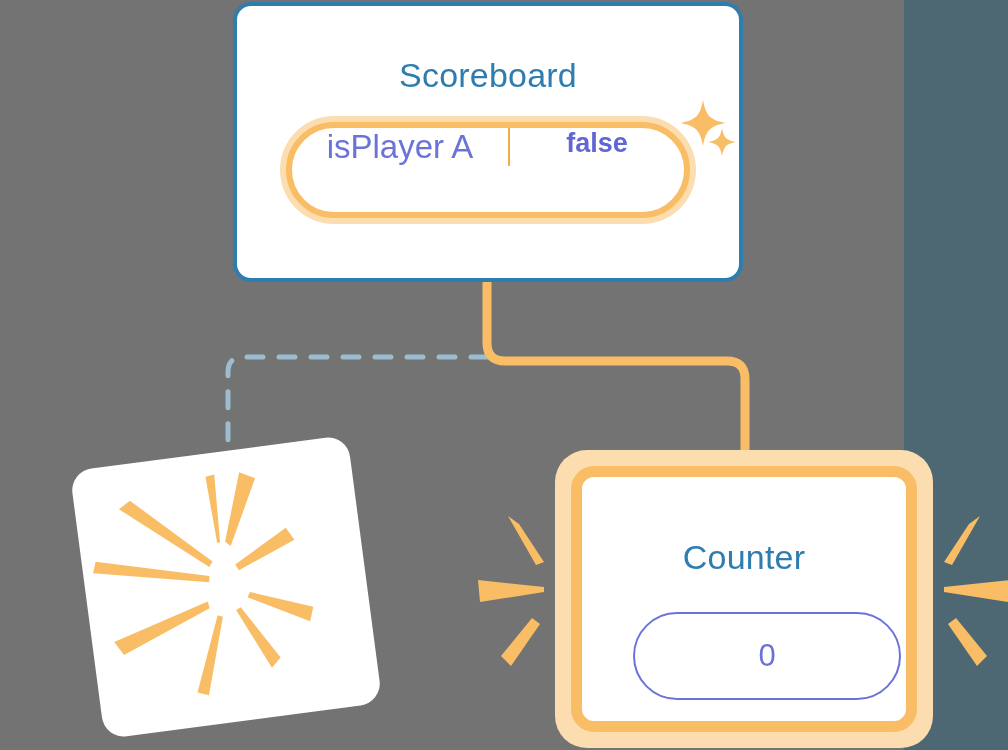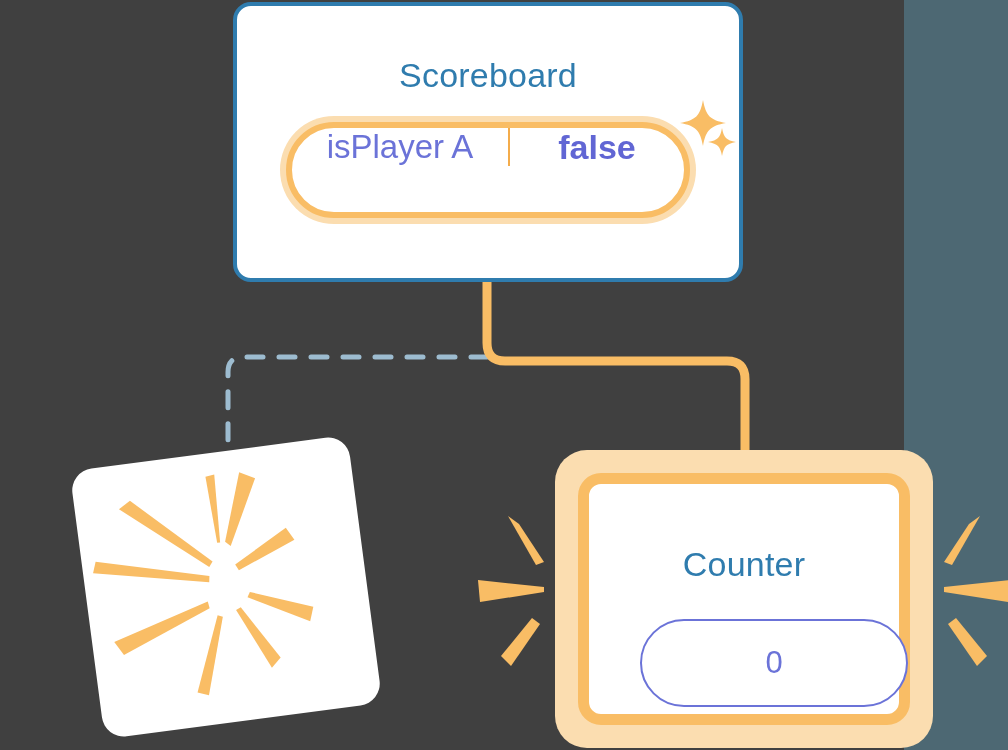--- a/index.html
+++ b/index.html
@@ -11,21 +11,21 @@
     width: 1008px;
     height: 750px;
     background: #4d6873;
     font-family: "Liberation Sans", sans-serif;
     overflow: hidden;
   }
   #stage {
     position: relative;
     width: 904px;
     height: 750px;
-    background: #404040;
+    background: #737373;
   }
 
   
   #connectors {
     position: absolute;
     left: 0;
     top: 0;
     width: 1008px;
     height: 750px;
     pointer-events: none;
@@ -49,21 +49,21 @@
   }
 
   
   #counter-card {
     left: 555px;
     top: 450px;
     width: 378px;
     height: 298px;
     border-radius: 32px;
     background: #fbddb0;
-    padding: 23px;
+    padding: 16px;
   }
   #counter-card-inner {
     width: 100%;
     height: 100%;
     box-sizing: border-box;
     background: #ffffff;
     border: 11px solid #f9bd65;
     border-radius: 23px;
     position: relative;
   }
@@ -131,21 +131,21 @@
     font-size: 33px;
     font-weight: 400;
     border-right: 2px solid #f4ac4b;
   }
   #scoreboard-pill-inner .pill-val {
     flex: 1 1 auto;
     display: flex;
     align-items: center;
     justify-content: center;
     color: #6166d4;
-    font-size: 34px;
+    font-size: 27px;
     font-weight: 700;
   }
 
   
   #counter-pill {
     left: 51px;
     top: 135px;
     width: 268px;
     height: 88px;
     background: #ffffff;

